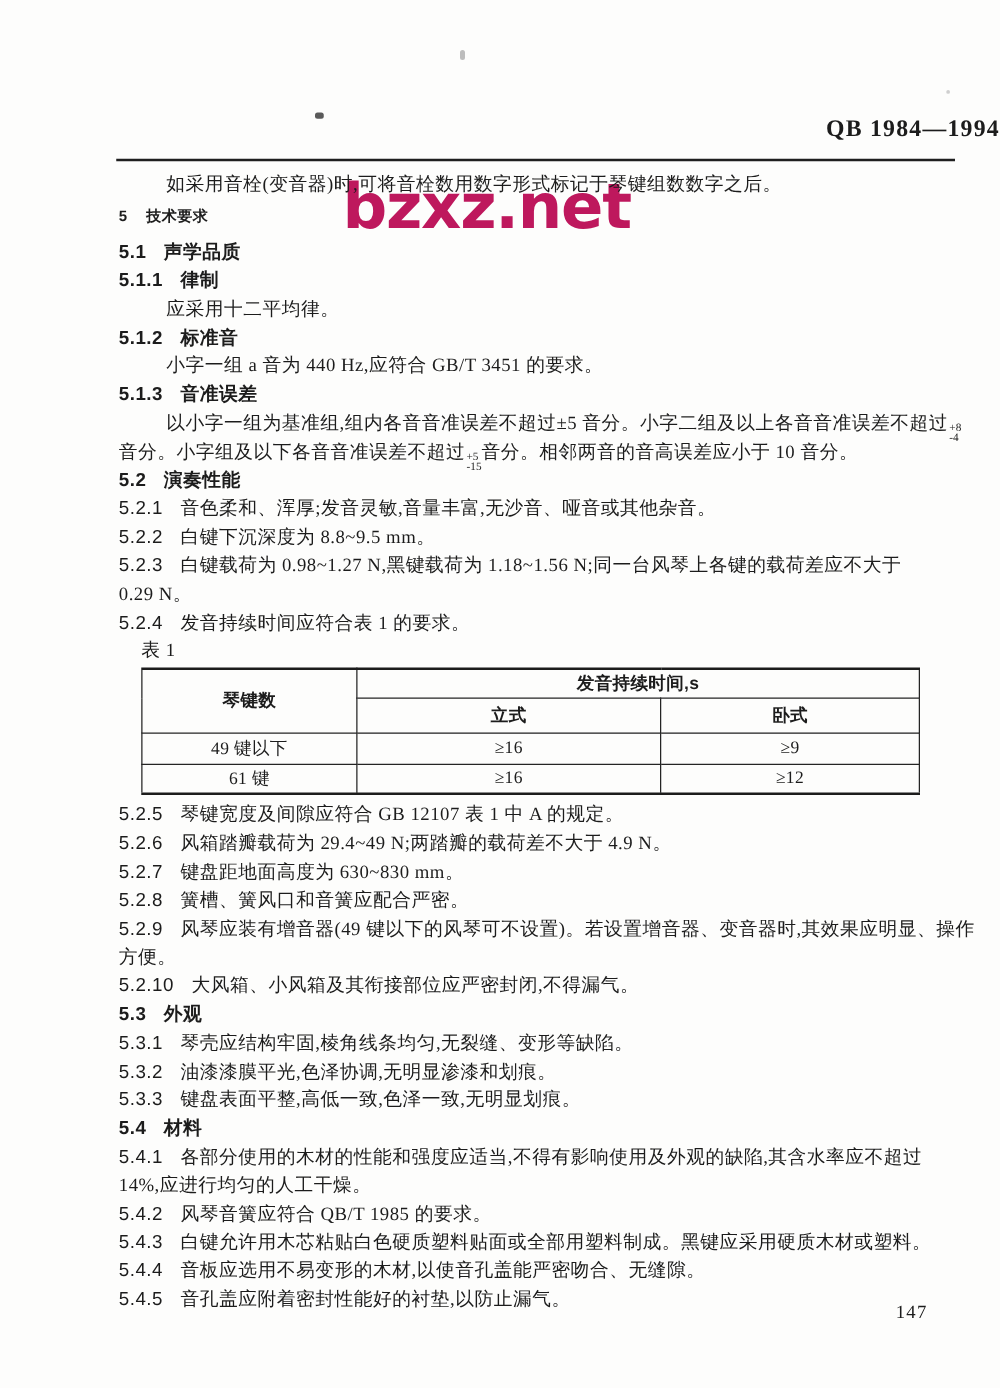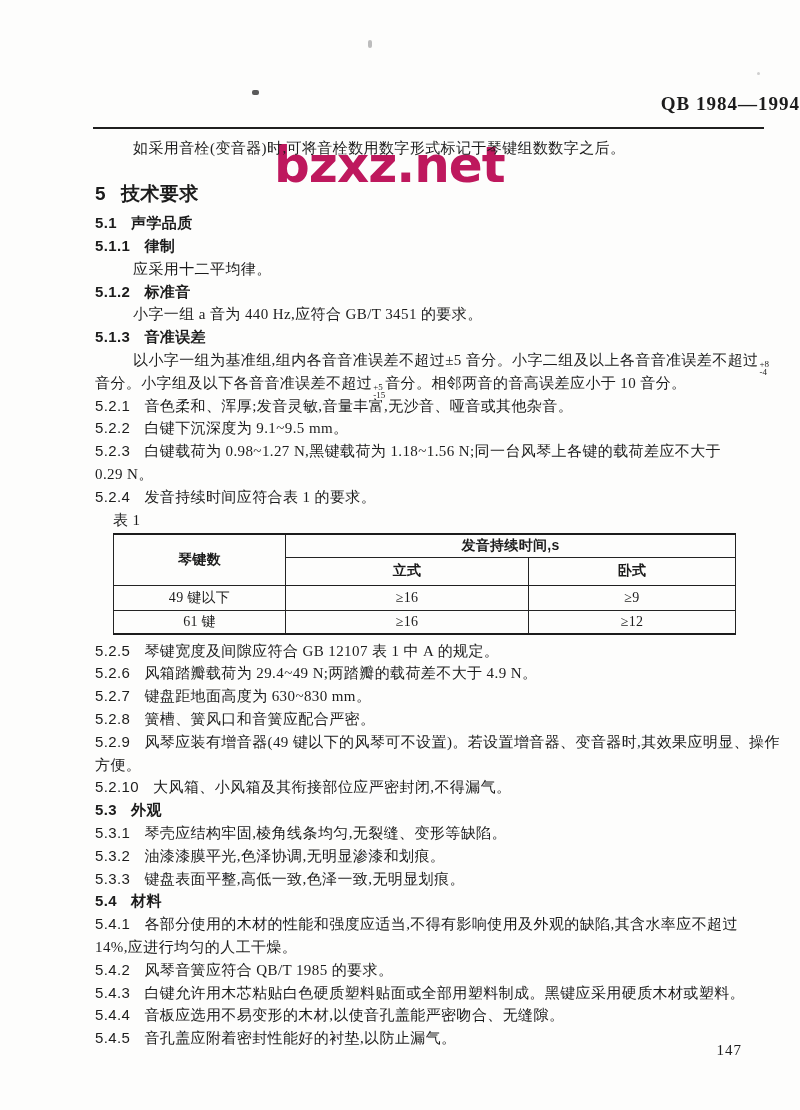--- a/index.html
+++ b/index.html
@@ -42,22 +42,22 @@
   }
   .ln{
     white-space:nowrap;line-height:22.8px;height:22.8px;
     overflow:visible;
   }
   .ln.tall{line-height:23.2px;height:23.2px;}
   .ind{padding-left:38px;}
   .h{font-weight:700;font-family:"Liberation Sans","DejaVu Sans",sans-serif;font-size:15px;}
   .num{display:inline-block;margin-right:14px;font-family:"Liberation Sans","DejaVu Sans",sans-serif;}
   .chapter{
-    margin-top:21px;margin-bottom:5px;
-    font-weight:700;font-size:19px;line-height:26px;height:26px;
+    margin-top:0;margin-bottom:5px;
+    font-weight:700;font-size:12px;line-height:26px;height:26px;
     font-family:"Liberation Sans","DejaVu Sans",sans-serif;
     white-space:nowrap;
   }
   .chapter .num{margin-right:15px;}
 
   .frac{
     display:inline-flex;flex-direction:column;
     vertical-align:-2px;line-height:1;margin-left:1px;
   }
   .frac span{
@@ -121,22 +121,23 @@
 
     <div class="ln ind"><span>以小字一组为基准组,组内各音音准误差不超过±5 音分。小字二组及以上各音音准误差不超过</span><span class="frac">
           <span>+8</span>
           <span>-4</span>
         </span></div>
     <div class="ln"><span>音分。小字组及以下各音音准误差不超过</span><span class="frac">
           <span>+5</span>
           <span>-15</span>
         </span><span>音分。相邻两音的音高误差应小于 10 音分。</span></div>
 
+    <div class="ln h"><span class="num">5.2</span><span>演奏性能</span></div>
     <div class="ln"><span class="num">5.2.1</span><span>音色柔和、浑厚;发音灵敏,音量丰富,无沙音、哑音或其他杂音。</span></div>
-    <div class="ln"><span class="num">5.2.2</span><span>白键下沉深度为 9.1~9.5 mm。</span></div>
+    <div class="ln"><span class="num">5.2.2</span><span>白键下沉深度为 8.8~9.5 mm。</span></div>
     <div class="ln"><span class="num">5.2.3</span><span>白键载荷为 0.98~1.27 N,黑键载荷为 1.18~1.56 N;同一台风琴上各键的载荷差应不大于</span></div>
     <div class="ln">0.29 N。</div>
     <div class="ln"><span class="num">5.2.4</span><span>发音持续时间应符合表 1 的要求。</span></div>
 
     <div class="tbl-caption">表 1</div>
 
     <table class="spec">
       <colgroup>
         <col style="width:172px">
           <col style="width:243px">

